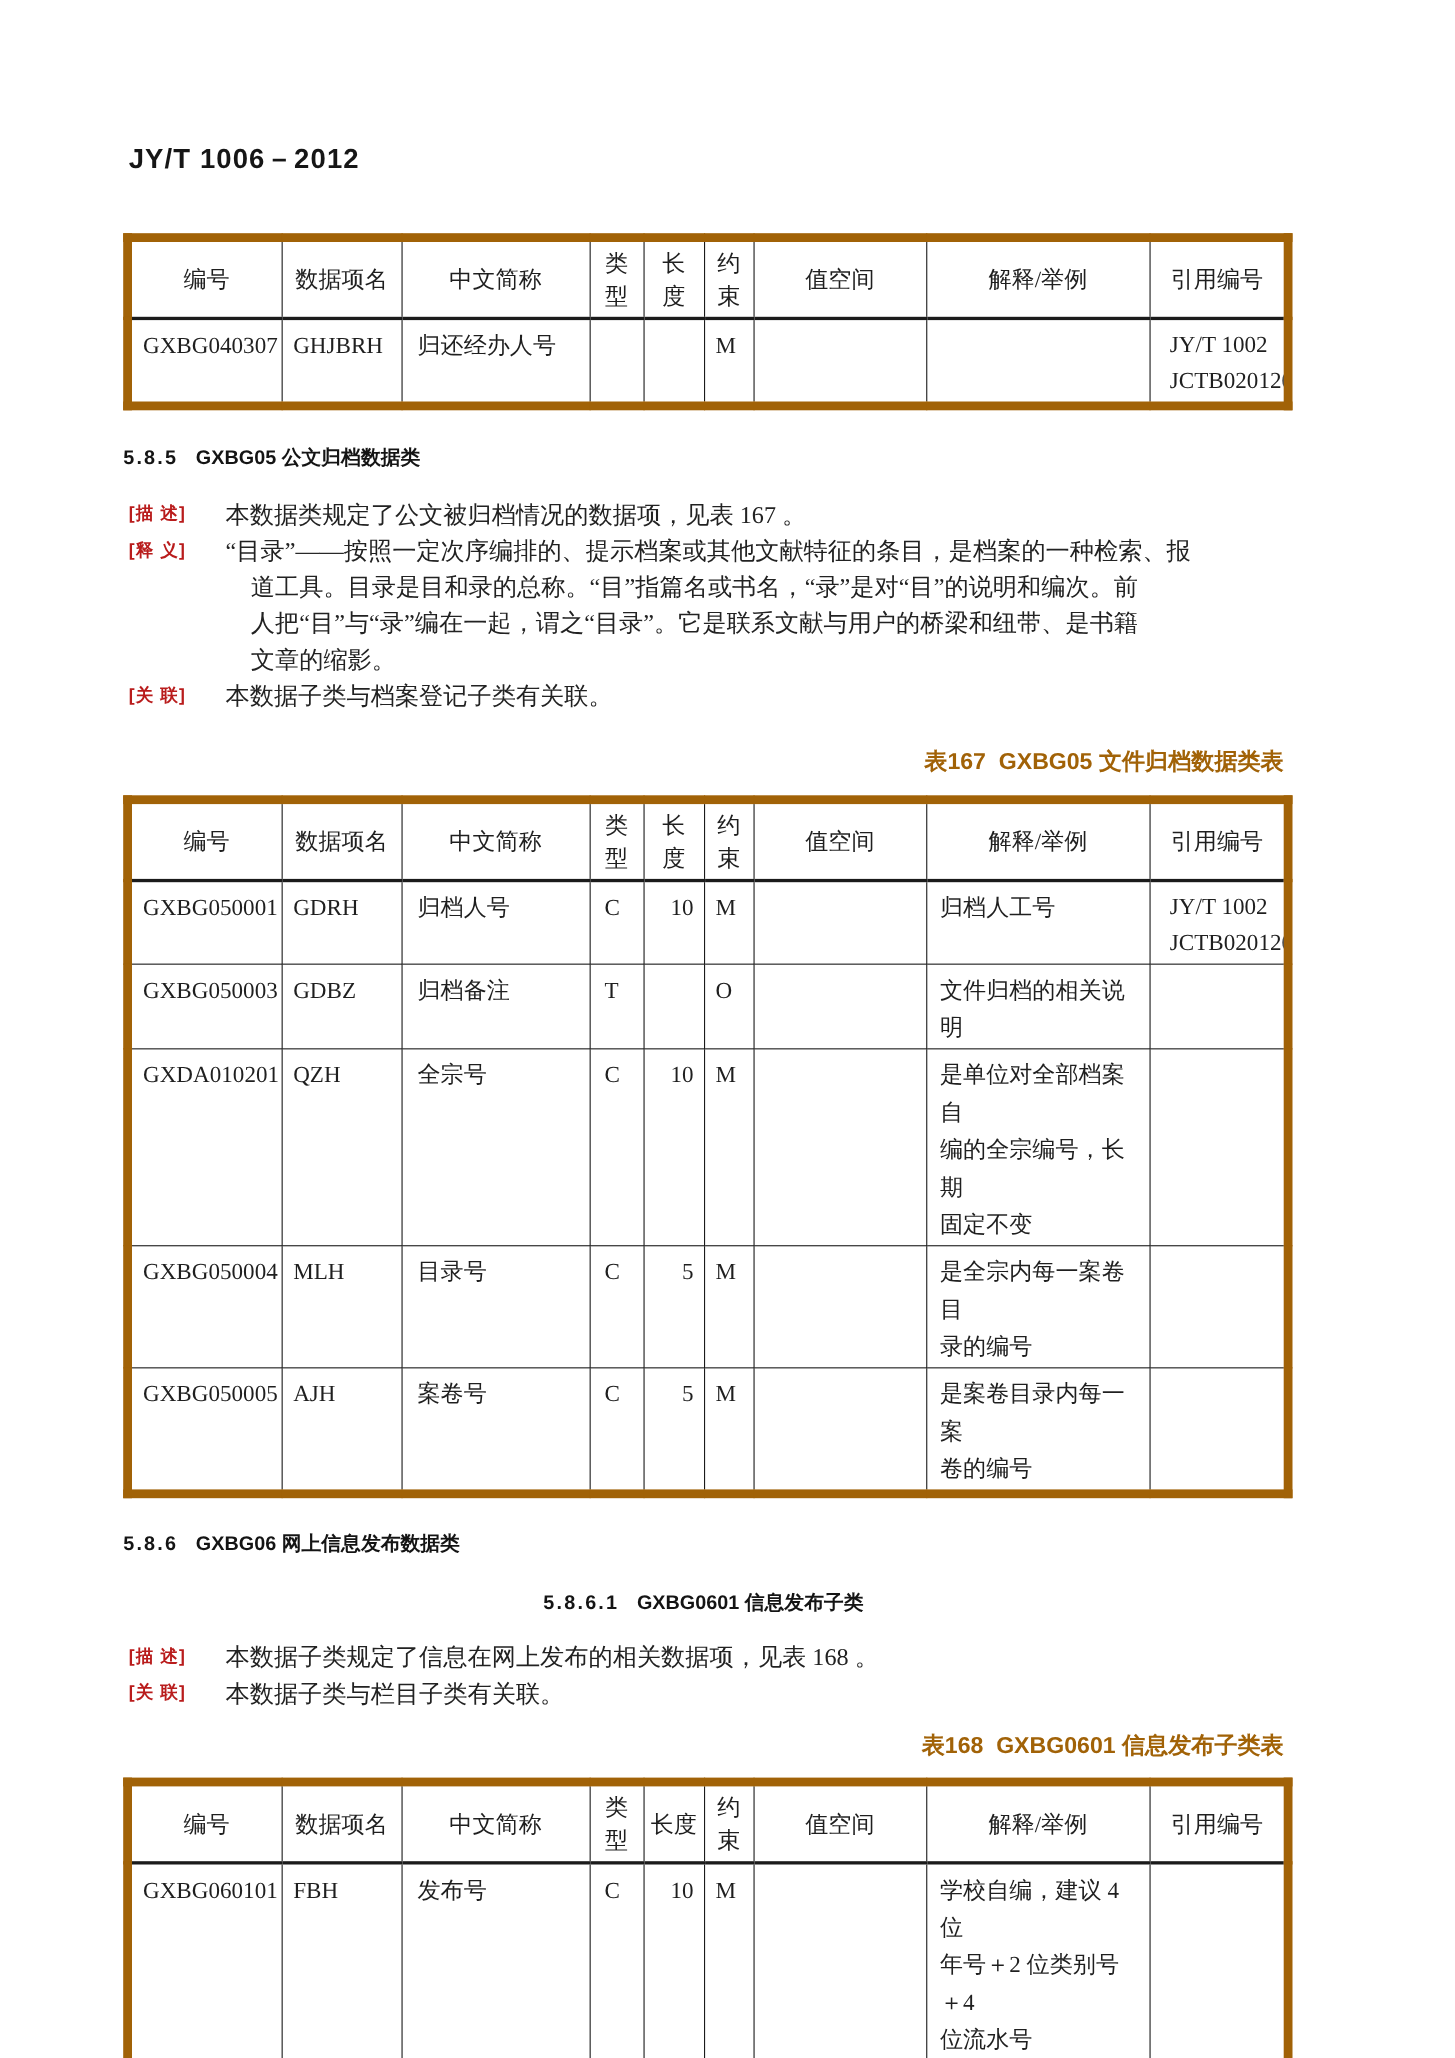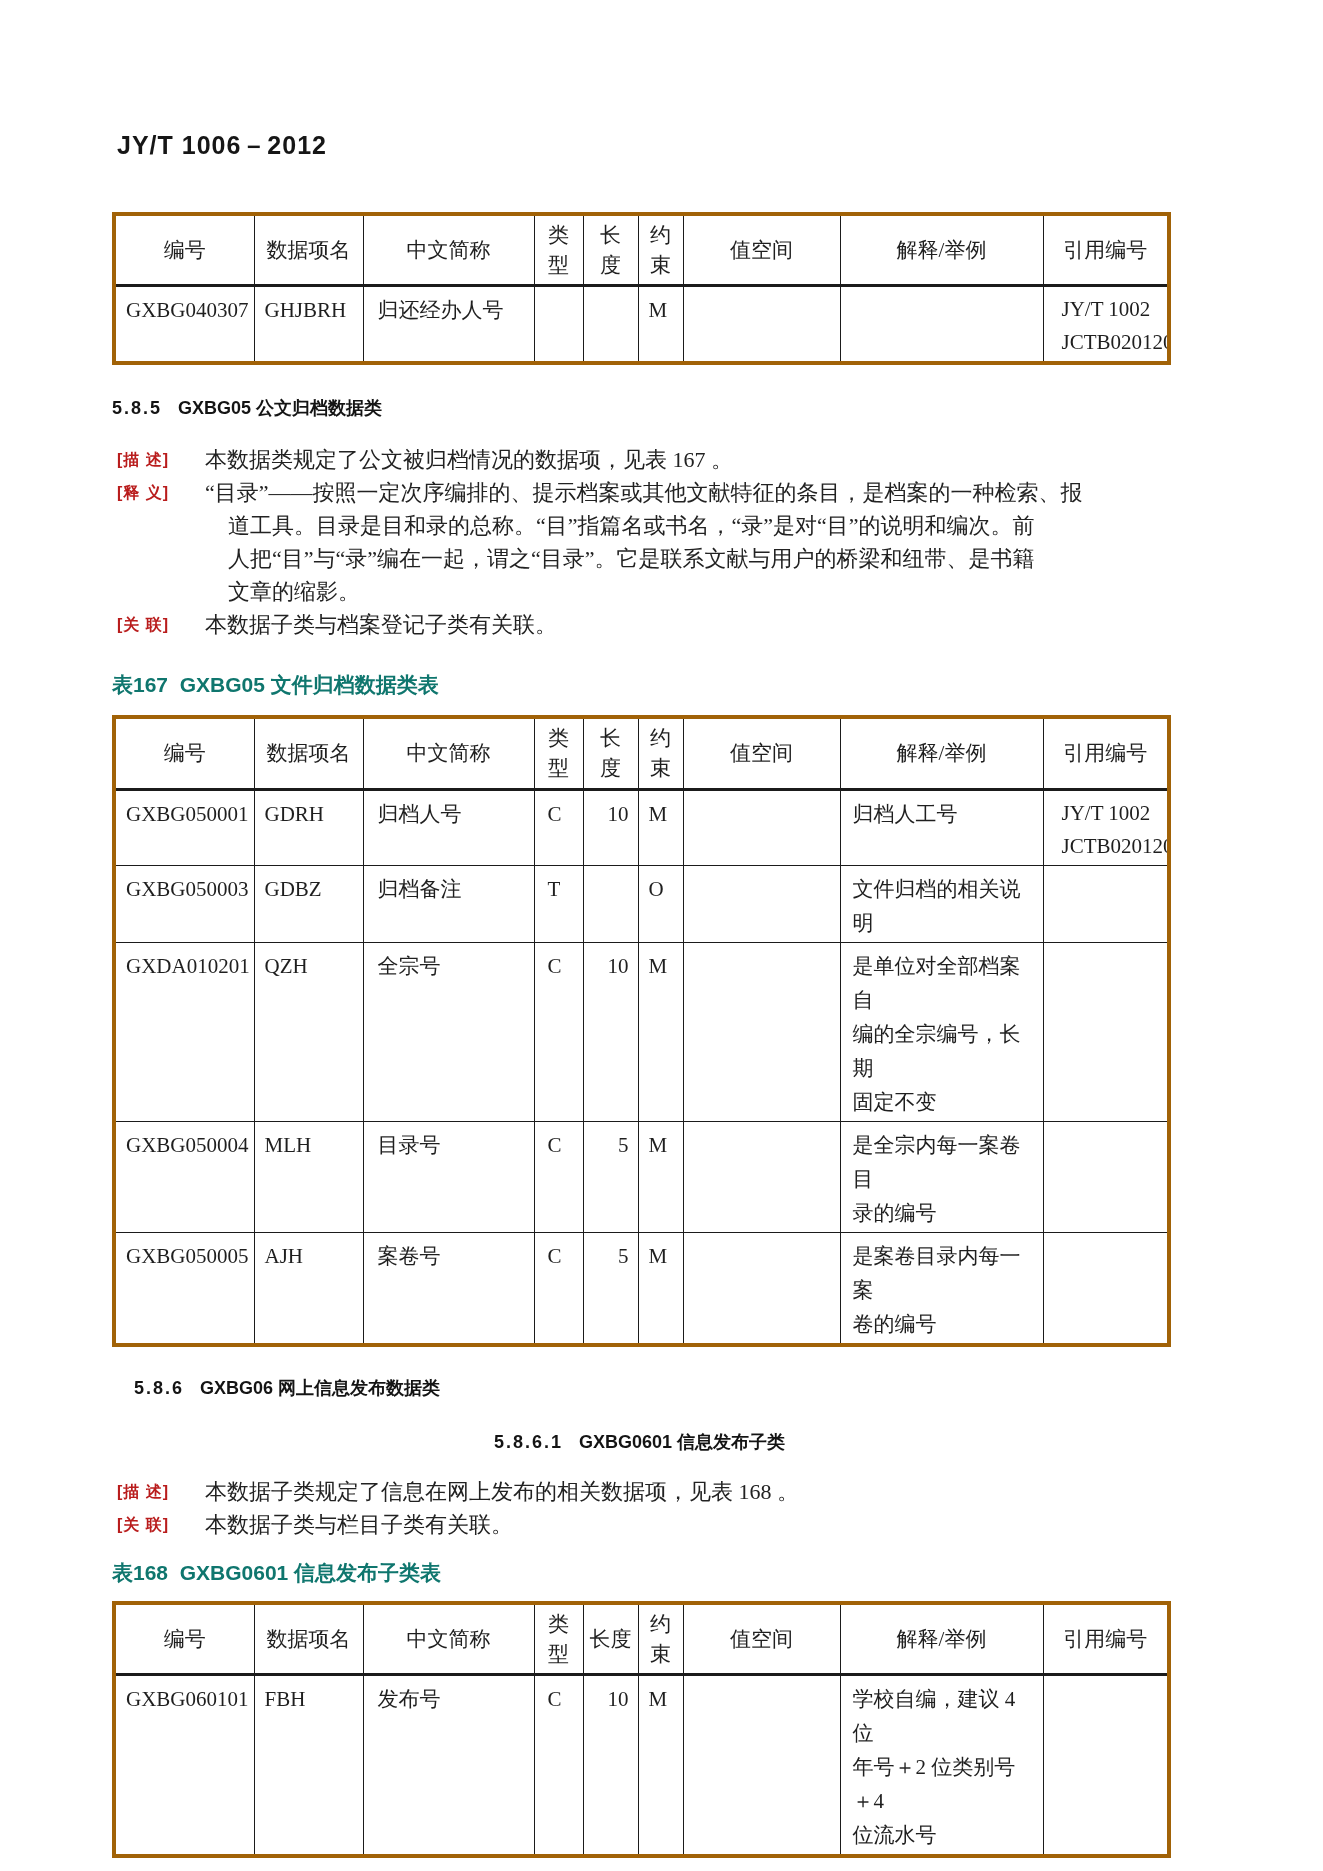--- a/index.html
+++ b/index.html
@@ -7,21 +7,21 @@
     width:1323px;height:1871px;background:#ffffff;position:relative;
     font-family:"Liberation Serif","DejaVu Serif",serif;color:#1f1f1f;overflow:hidden;
   }
   .content{margin-left:112px;width:1055px;}
   .doc-header{
     margin:130px 0 0 5px;font-family:"Liberation Sans","DejaVu Sans",sans-serif;
     font-size:25px;font-weight:600;letter-spacing:1px;color:#161616;line-height:30px;
   }
   table{
     border-collapse:collapse;table-layout:fixed;width:1055px;
-    border:4px solid #a16207;
+    border:8px solid #a16207;
   }
   col.c0{width:140px}col.c1{width:109px}col.c2{width:171px}
   col.c3{width:49px}col.c4{width:55px}col.c5{width:45px}
   col.c6{width:157px}col.c7{width:203px}col.c8{width:126px}
   th{
     border:1px solid #1b1b1b;border-bottom:3px solid #1b1b1b;
     font-weight:normal;font-size:21px;text-align:center;vertical-align:middle;
     white-space:pre-line;line-height:30px;padding:4px 2px;
   }
   td{
@@ -48,34 +48,34 @@
   #t168{margin-top:16px;}
   #t168 thead tr{height:67px;}
   #t168 tbody tr:nth-child(1){height:110px;}
   #t168 tbody tr:nth-child(2){height:37px;}
   .heading{
     font-family:"Liberation Sans","DejaVu Sans",sans-serif;font-weight:700;
     font-size:18px;color:#141414;line-height:30px;
   }
   .heading .num{letter-spacing:2px;margin-right:16px;}
   #h585{margin-top:28px;}
-  #h586{margin-top:26px;margin-left:22px;}
+  #h586{margin-top:26px;}
   #h5861{margin-top:24px;text-align:center;}
   .para-group{margin-top:20px;}
   .para-group2{margin-top:18px;}
   .para{position:relative;padding-left:116px;font-size:22px;line-height:33px;color:#222;}
   .para-label{
     position:absolute;left:5px;top:0;
     font-family:"Liberation Sans","DejaVu Sans",sans-serif;font-weight:700;
     font-size:16px;letter-spacing:1px;color:#b91c1c;
   }
   .para-text{white-space:pre-line;text-indent:-23px;min-height:33px;}
   .caption{
-    text-align:left;font-family:"Liberation Sans","DejaVu Sans",sans-serif;
-    font-weight:700;font-size:21px;white-space:pre;color:#0f766e;line-height:24px;
+    text-align:right;font-family:"Liberation Sans","DejaVu Sans",sans-serif;
+    font-weight:700;font-size:21px;white-space:pre;color:#a16207;line-height:24px;
   }
   #cap167{margin-top:32px;}
   #cap168{margin-top:20px;}
 </style>
 </head>
 <body>
 
 <div class="page">
   <div class="content">
 

